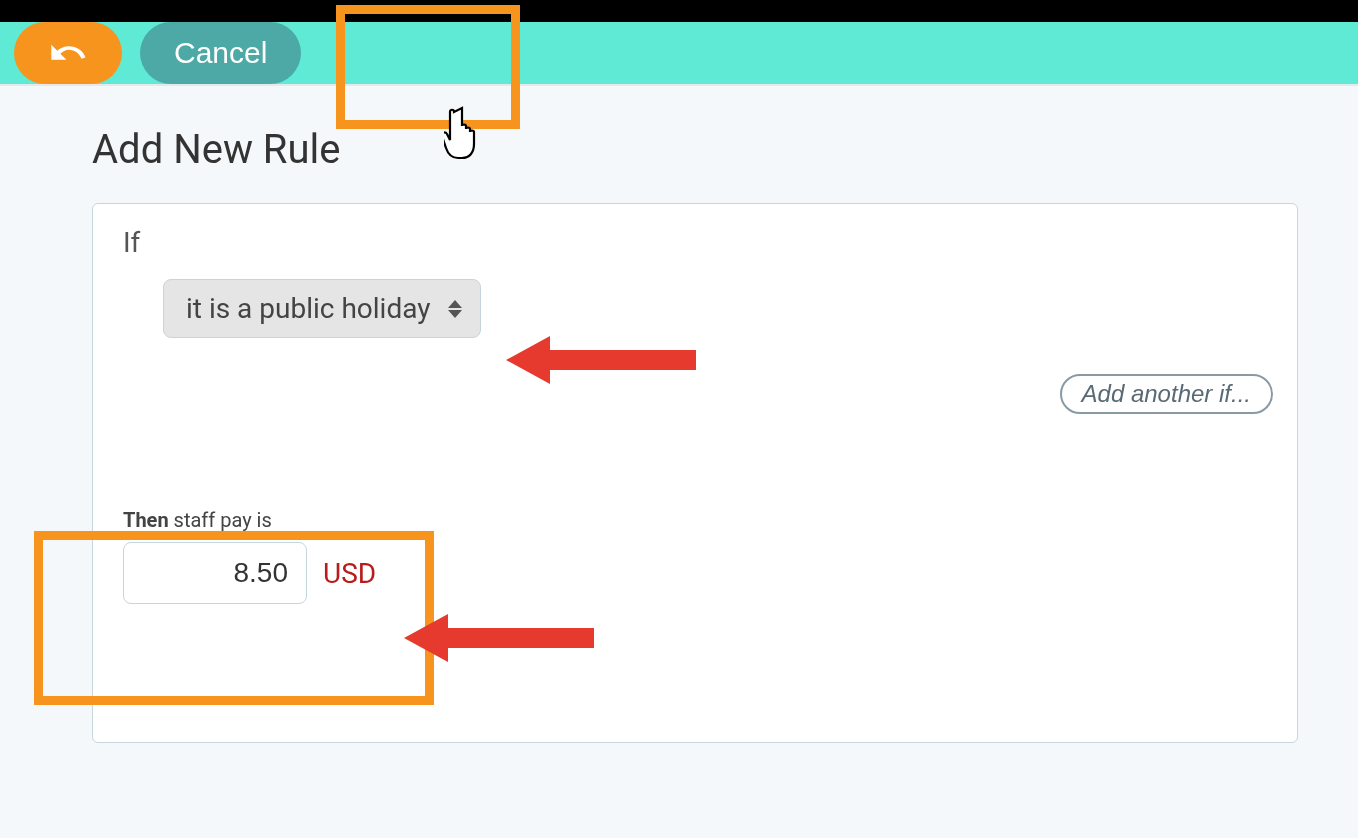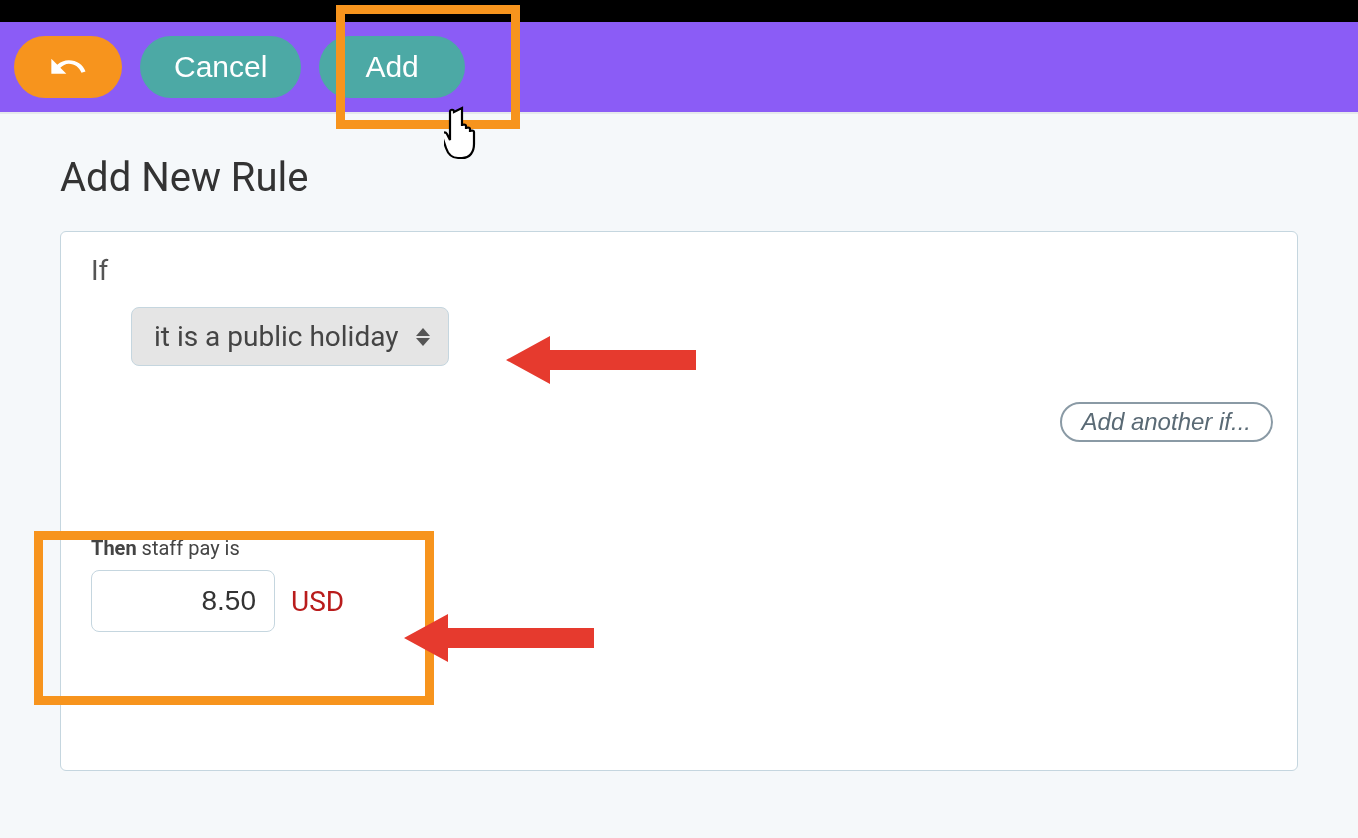--- a/index.html
+++ b/index.html
@@ -16,22 +16,22 @@
     }
     .black-bar {
       width: 100%;
       height: 22px;
       background: #000;
     }
     .toolbar {
       display: flex;
       align-items: center;
       gap: 18px;
-      padding: 14px 14px;
-      background: #8b5cf6;
+      padding: 0 14px;
+      background: #5eead4;
       border-bottom: 2px solid #e5e9ec;
     }
     .btn-back {
       background: #f7941d;
       border: none;
       border-radius: 40px;
       width: 108px;
       height: 62px;
       display: flex;
       align-items: center;
@@ -59,21 +59,21 @@
     }
     .btn-add {
       padding: 0 46px;
     }
     .highlight-add {
       position: absolute;
       border: 9px solid #f7941d;
       pointer-events: none;
     }
     .content {
-      padding: 40px 60px 0 60px;
+      padding: 40px 60px 0 92px;
     }
     .page-title {
       font-size: 40px;
       font-weight: 400;
       color: #333;
       margin-bottom: 30px;
     }
     .rule-card {
       background: #fff;
       border: 1px solid #c5d6df;
@@ -181,21 +181,20 @@
 
 <div class="black-bar"></div>
 
 <div class="toolbar">
   <button class="btn-back">
     <svg viewBox="0 0 24 24">
       <path d="M12.5 8c-2.6 0-5 1-6.9 2.6L2 7v9h9l-3.6-3.6C8.8 11 10.5 10 12.5 10c3.5 0 6.5 2.3 7.6 5.5l2.4-.8C21 10.5 17.1 8 12.5 8z"></path>
     </svg>
   </button>
   <button class="btn-cancel">Cancel</button>
-  <button class="btn-add">Add</button>
 </div>
 
 <div class="highlight-add" style="left:336px; top:5px; width:184px; height:124px;"></div>
 
 <div class="cursor-icon" style="left:444px; top:104px;">
   <svg width="46" height="60" viewBox="0 0 46 60">
     <path d="M18 4 v18 c0-2 4-2 4 0 v3 c0-2 4-2 4 0 v3 c0-2 4-2 4 0 v12 c0 8-4 14-12 14 h-4 c-6 0-10-4-12-10 l-4-12 c-1-3 3-5 5-2 l3 6 V8 c0-3 4-3 4 0 z" fill="#fff" stroke="#000" stroke-width="2.2"></path>
   </svg>
 </div>
 

